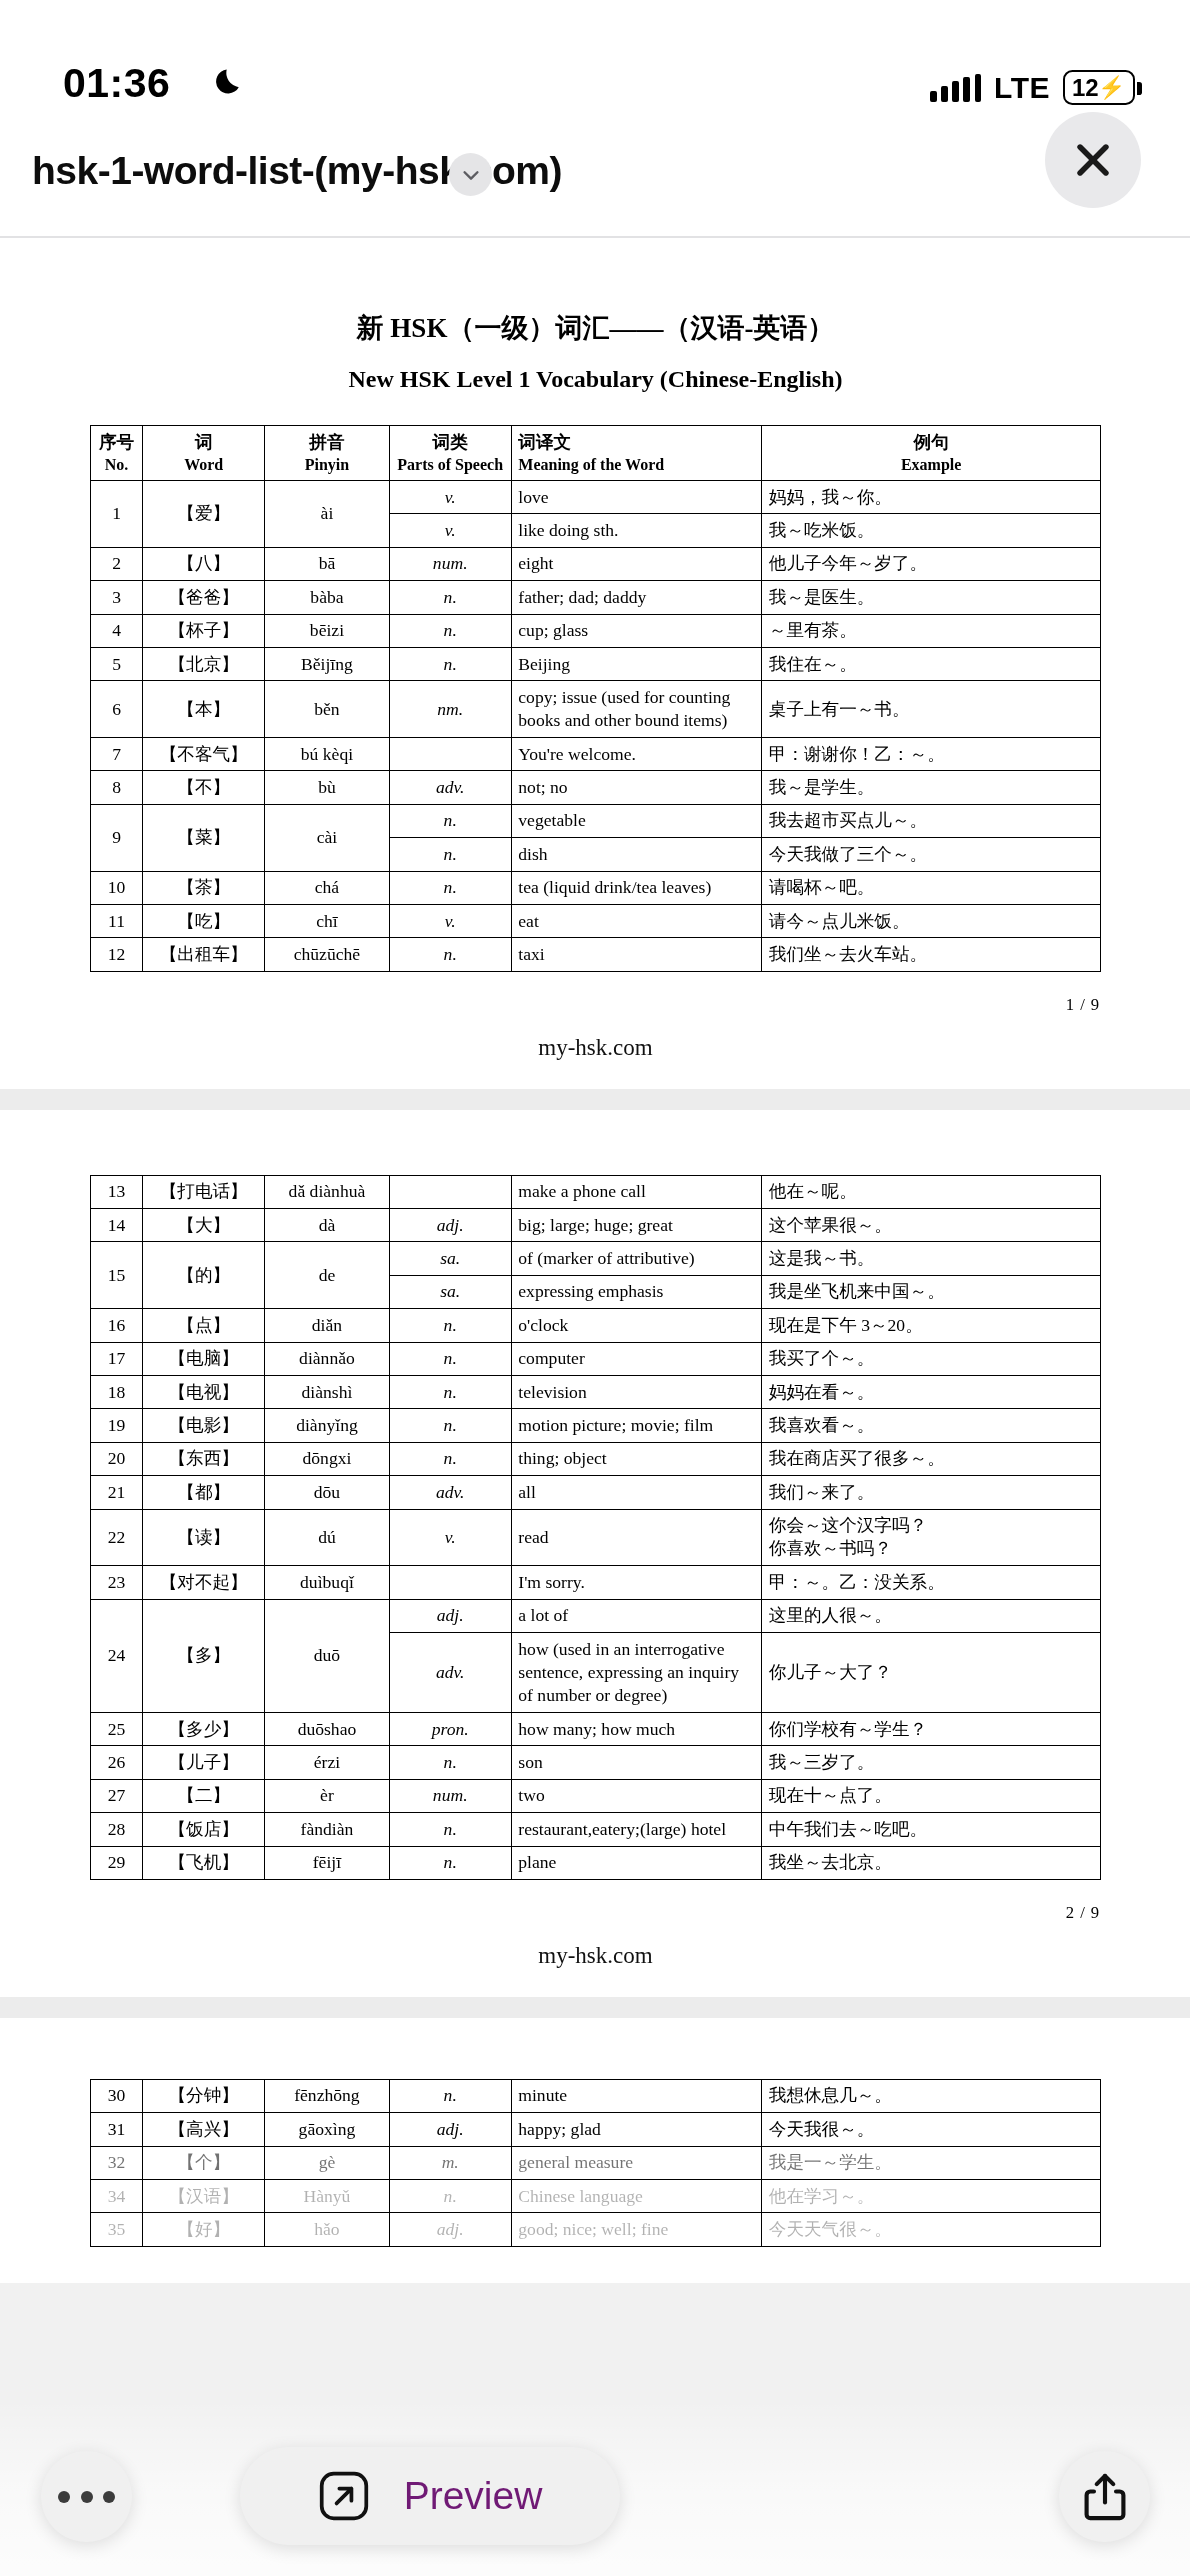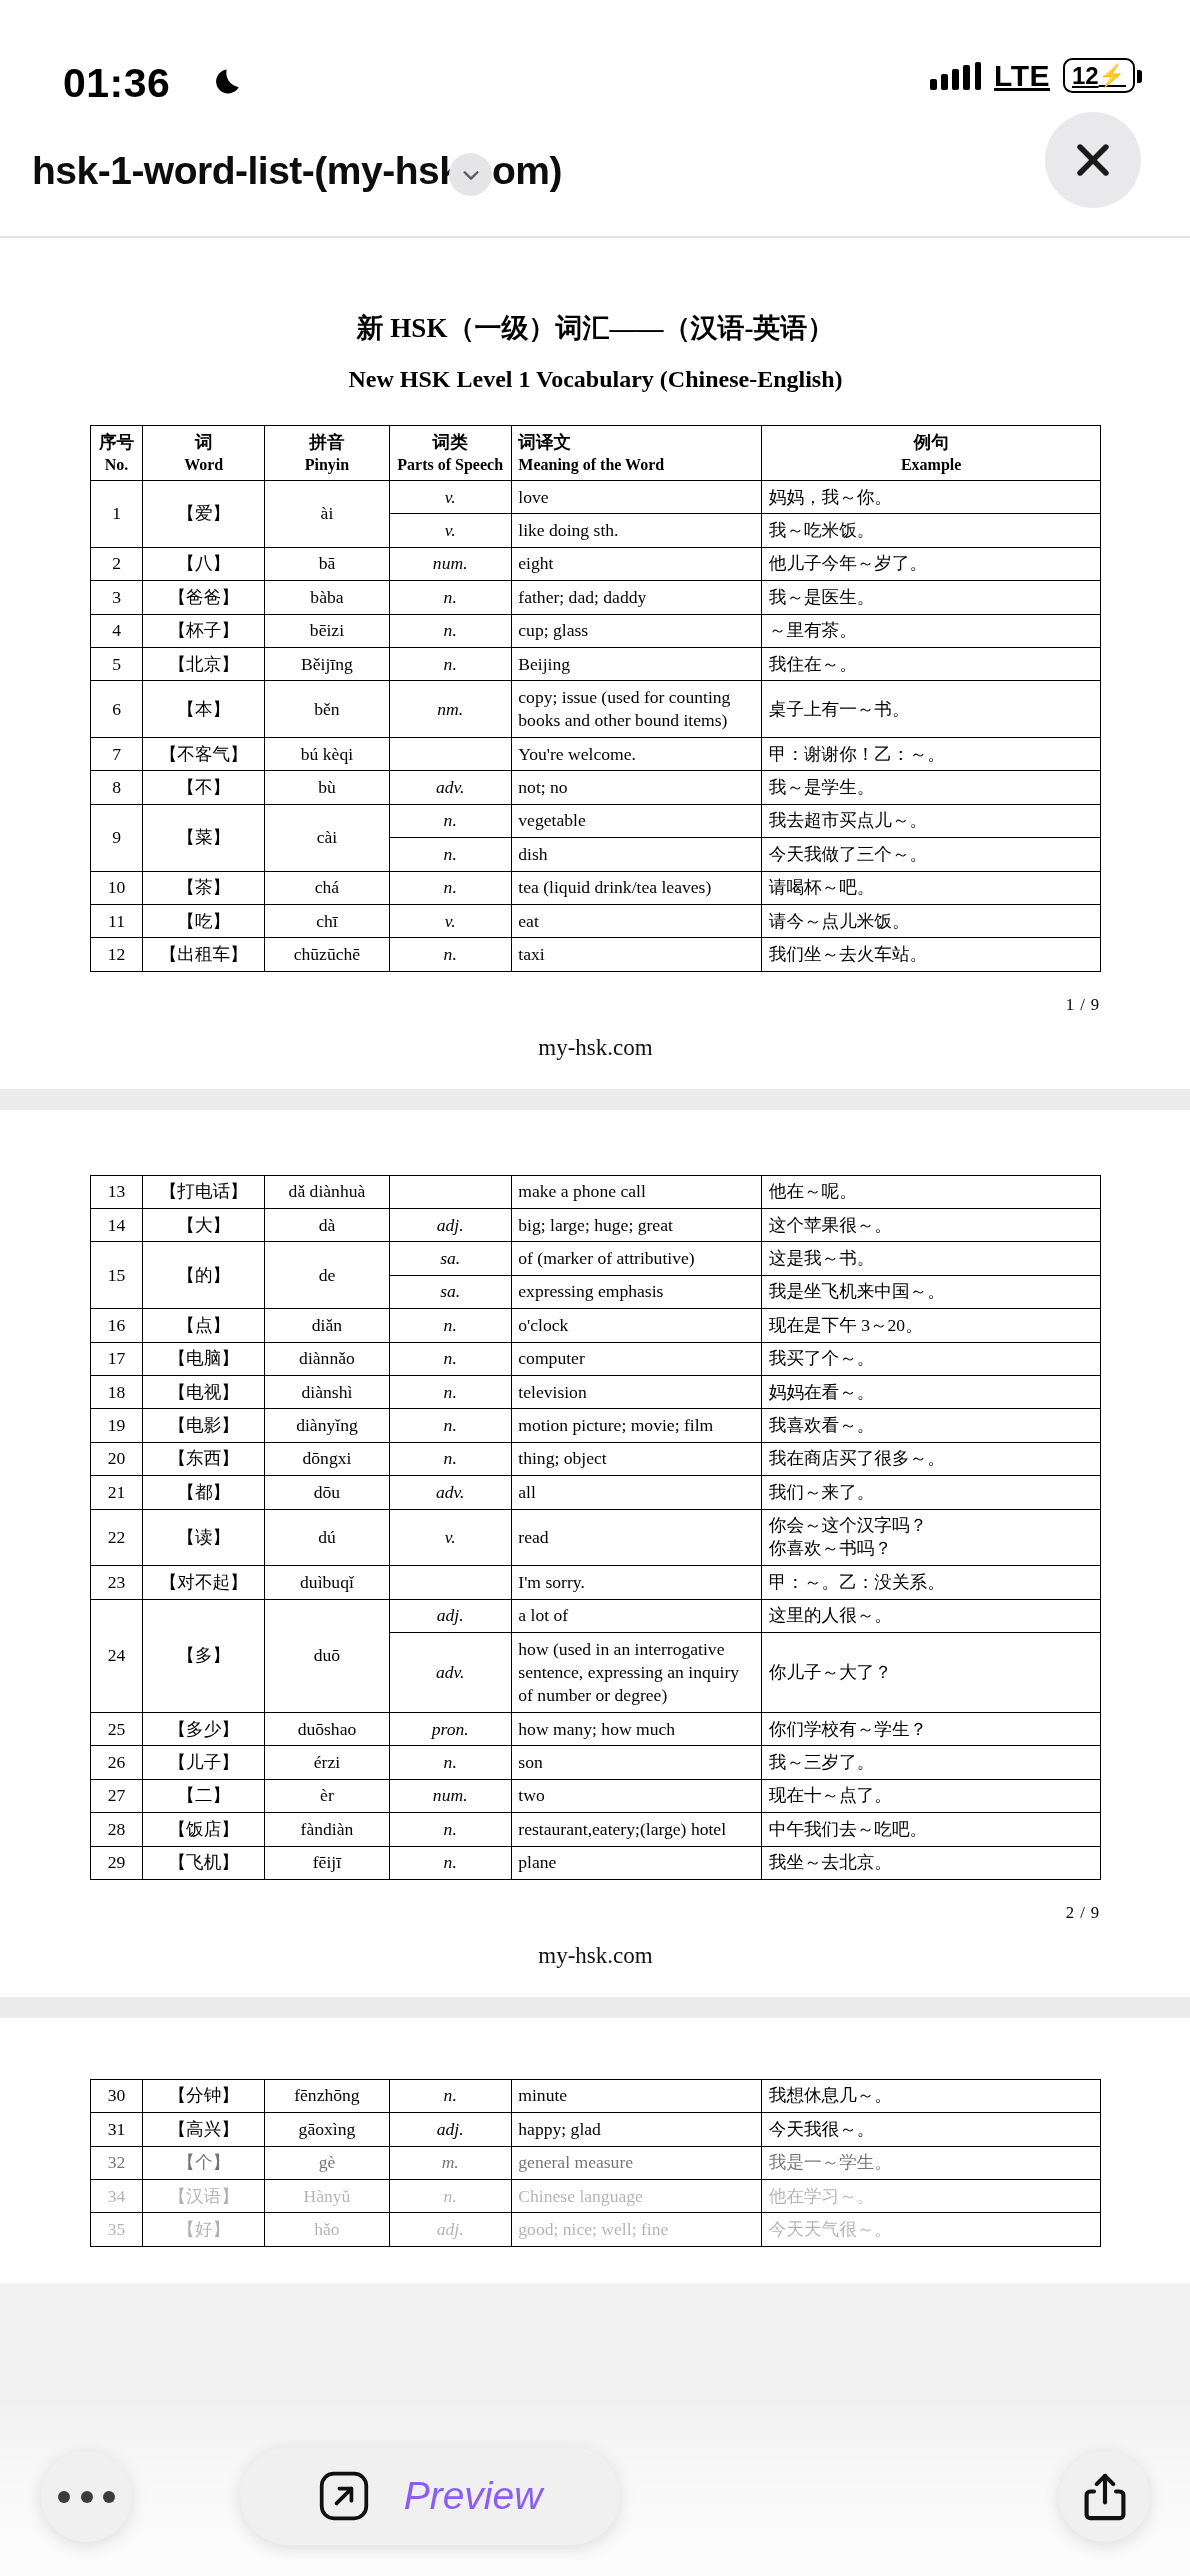--- a/index.html
+++ b/index.html
@@ -32,25 +32,24 @@
     color: #000;
     letter-spacing: 0.5px;
   }
   .moon-icon {
     position: absolute;
     left: 211px; top: 28px;
     width: 37px; height: 37px;
   }
   .status-right {
     position: absolute;
-    right: 56px; top: 22px;
+    right: 56px; top: 34px;
     display: flex;
     align-items: center;
     gap: 13px;
-    text-decoration: underline;
   }
   .signal {
     display: flex;
     align-items: flex-end;
     gap: 4.6px;
     height: 28px;
   }
   .signal span {
     display: block;
     width: 6.5px;
@@ -248,24 +247,23 @@
     box-shadow: 0 3.7px 16.7px rgba(0,0,0,0.12);
     display: flex;
     align-items: center;
     justify-content: center;
     gap: 0;
     padding: 0 9.3px;
     min-width: 380px;
   }
   .preview-label {
     font-size: 39px;
-    color: #8b5cf6;
+    color: #701a75;
     font-weight: 400;
     margin-left: 34px;
-    font-style: italic;
   }
   .share-btn {
     position: absolute;
     right: 41px; bottom: 70px;
     width: 91px; height: 91px;
     border-radius: 50%;
     background: #f0f0f0;
     box-shadow: 0 3.7px 16.7px rgba(0,0,0,0.12);
     display: flex; align-items: center; justify-content: center;
   }

